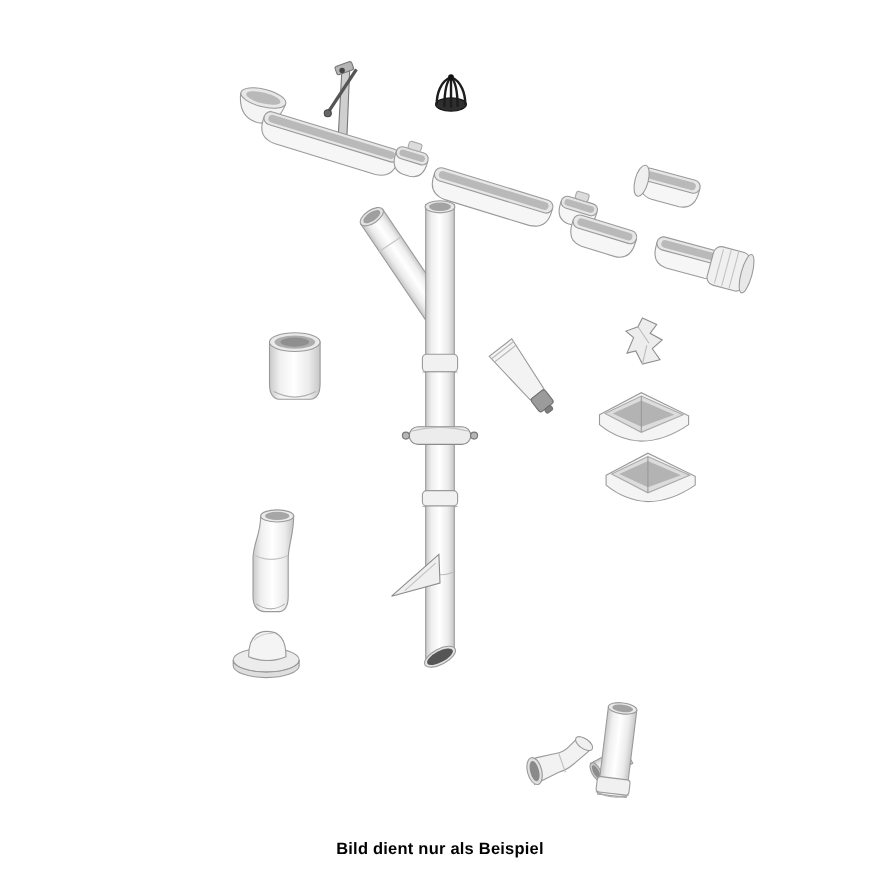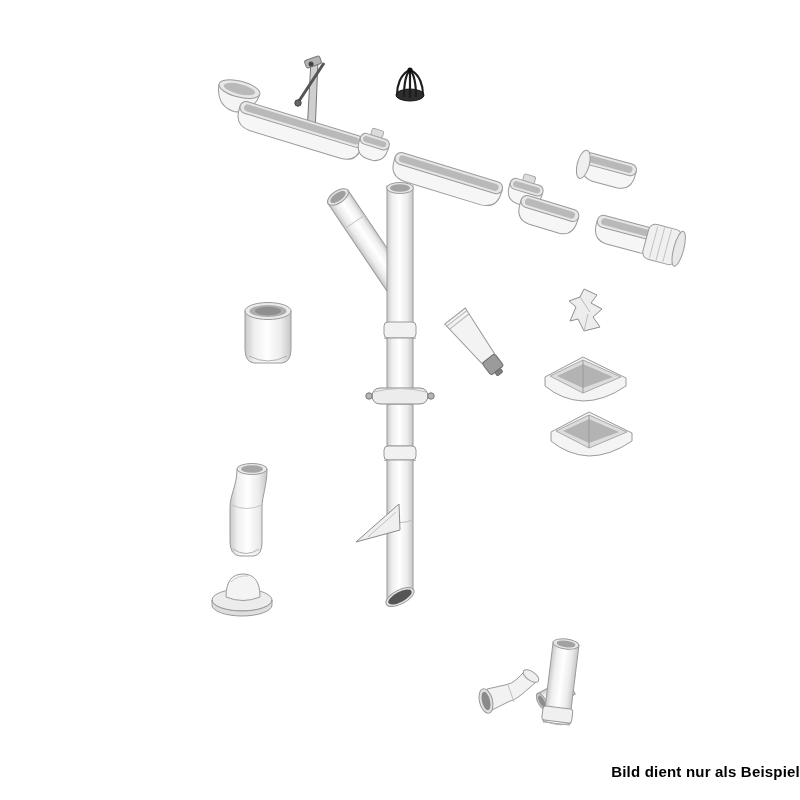--- a/index.html
+++ b/index.html
@@ -7,21 +7,21 @@
     position:relative;
     width:800px;height:800px;
     background:#ffffff;
     font-family:"Liberation Sans", sans-serif;
     overflow:hidden;
   }
   .stage svg{position:absolute;top:0;left:0;}
   .caption{
     position:absolute;
     top:763px;left:0;right:0;
-    text-align:right;
+    text-align:center;
     font-weight:bold;
     font-size:15px;
     color:#000000;
     letter-spacing:0.2px;
   }
 </style>
 </head>
 <body>
 
 <div class="stage">

